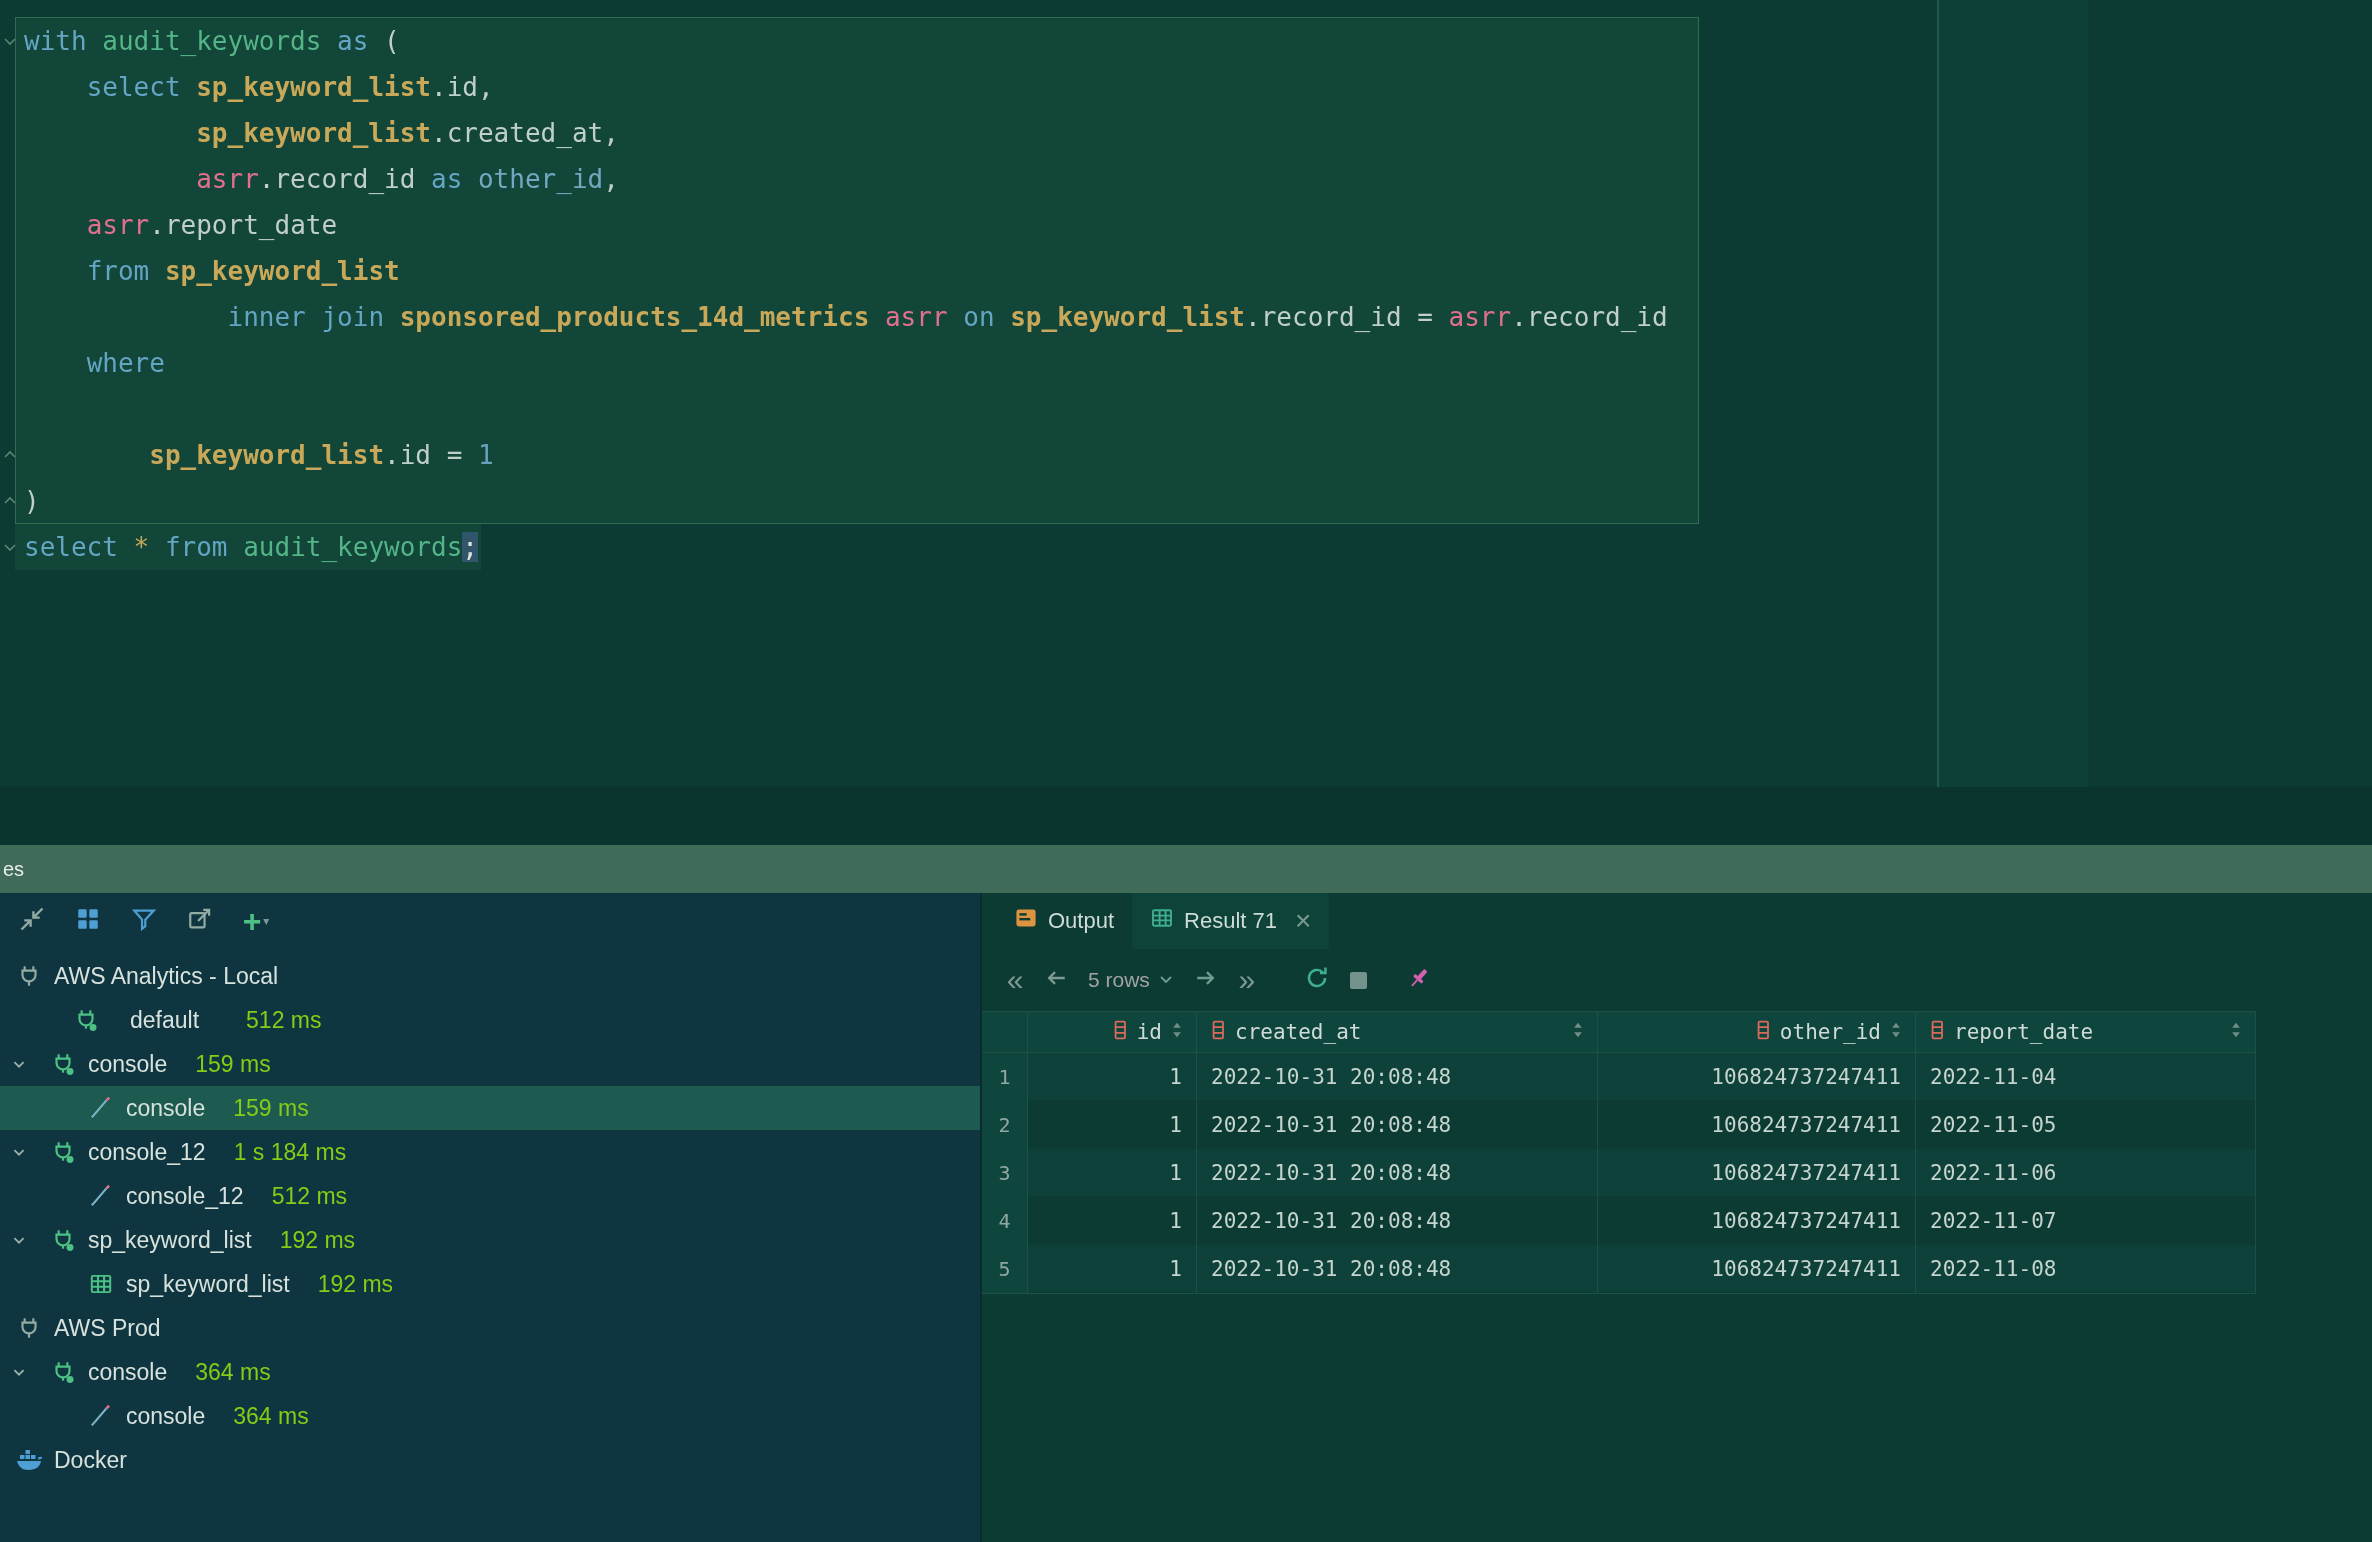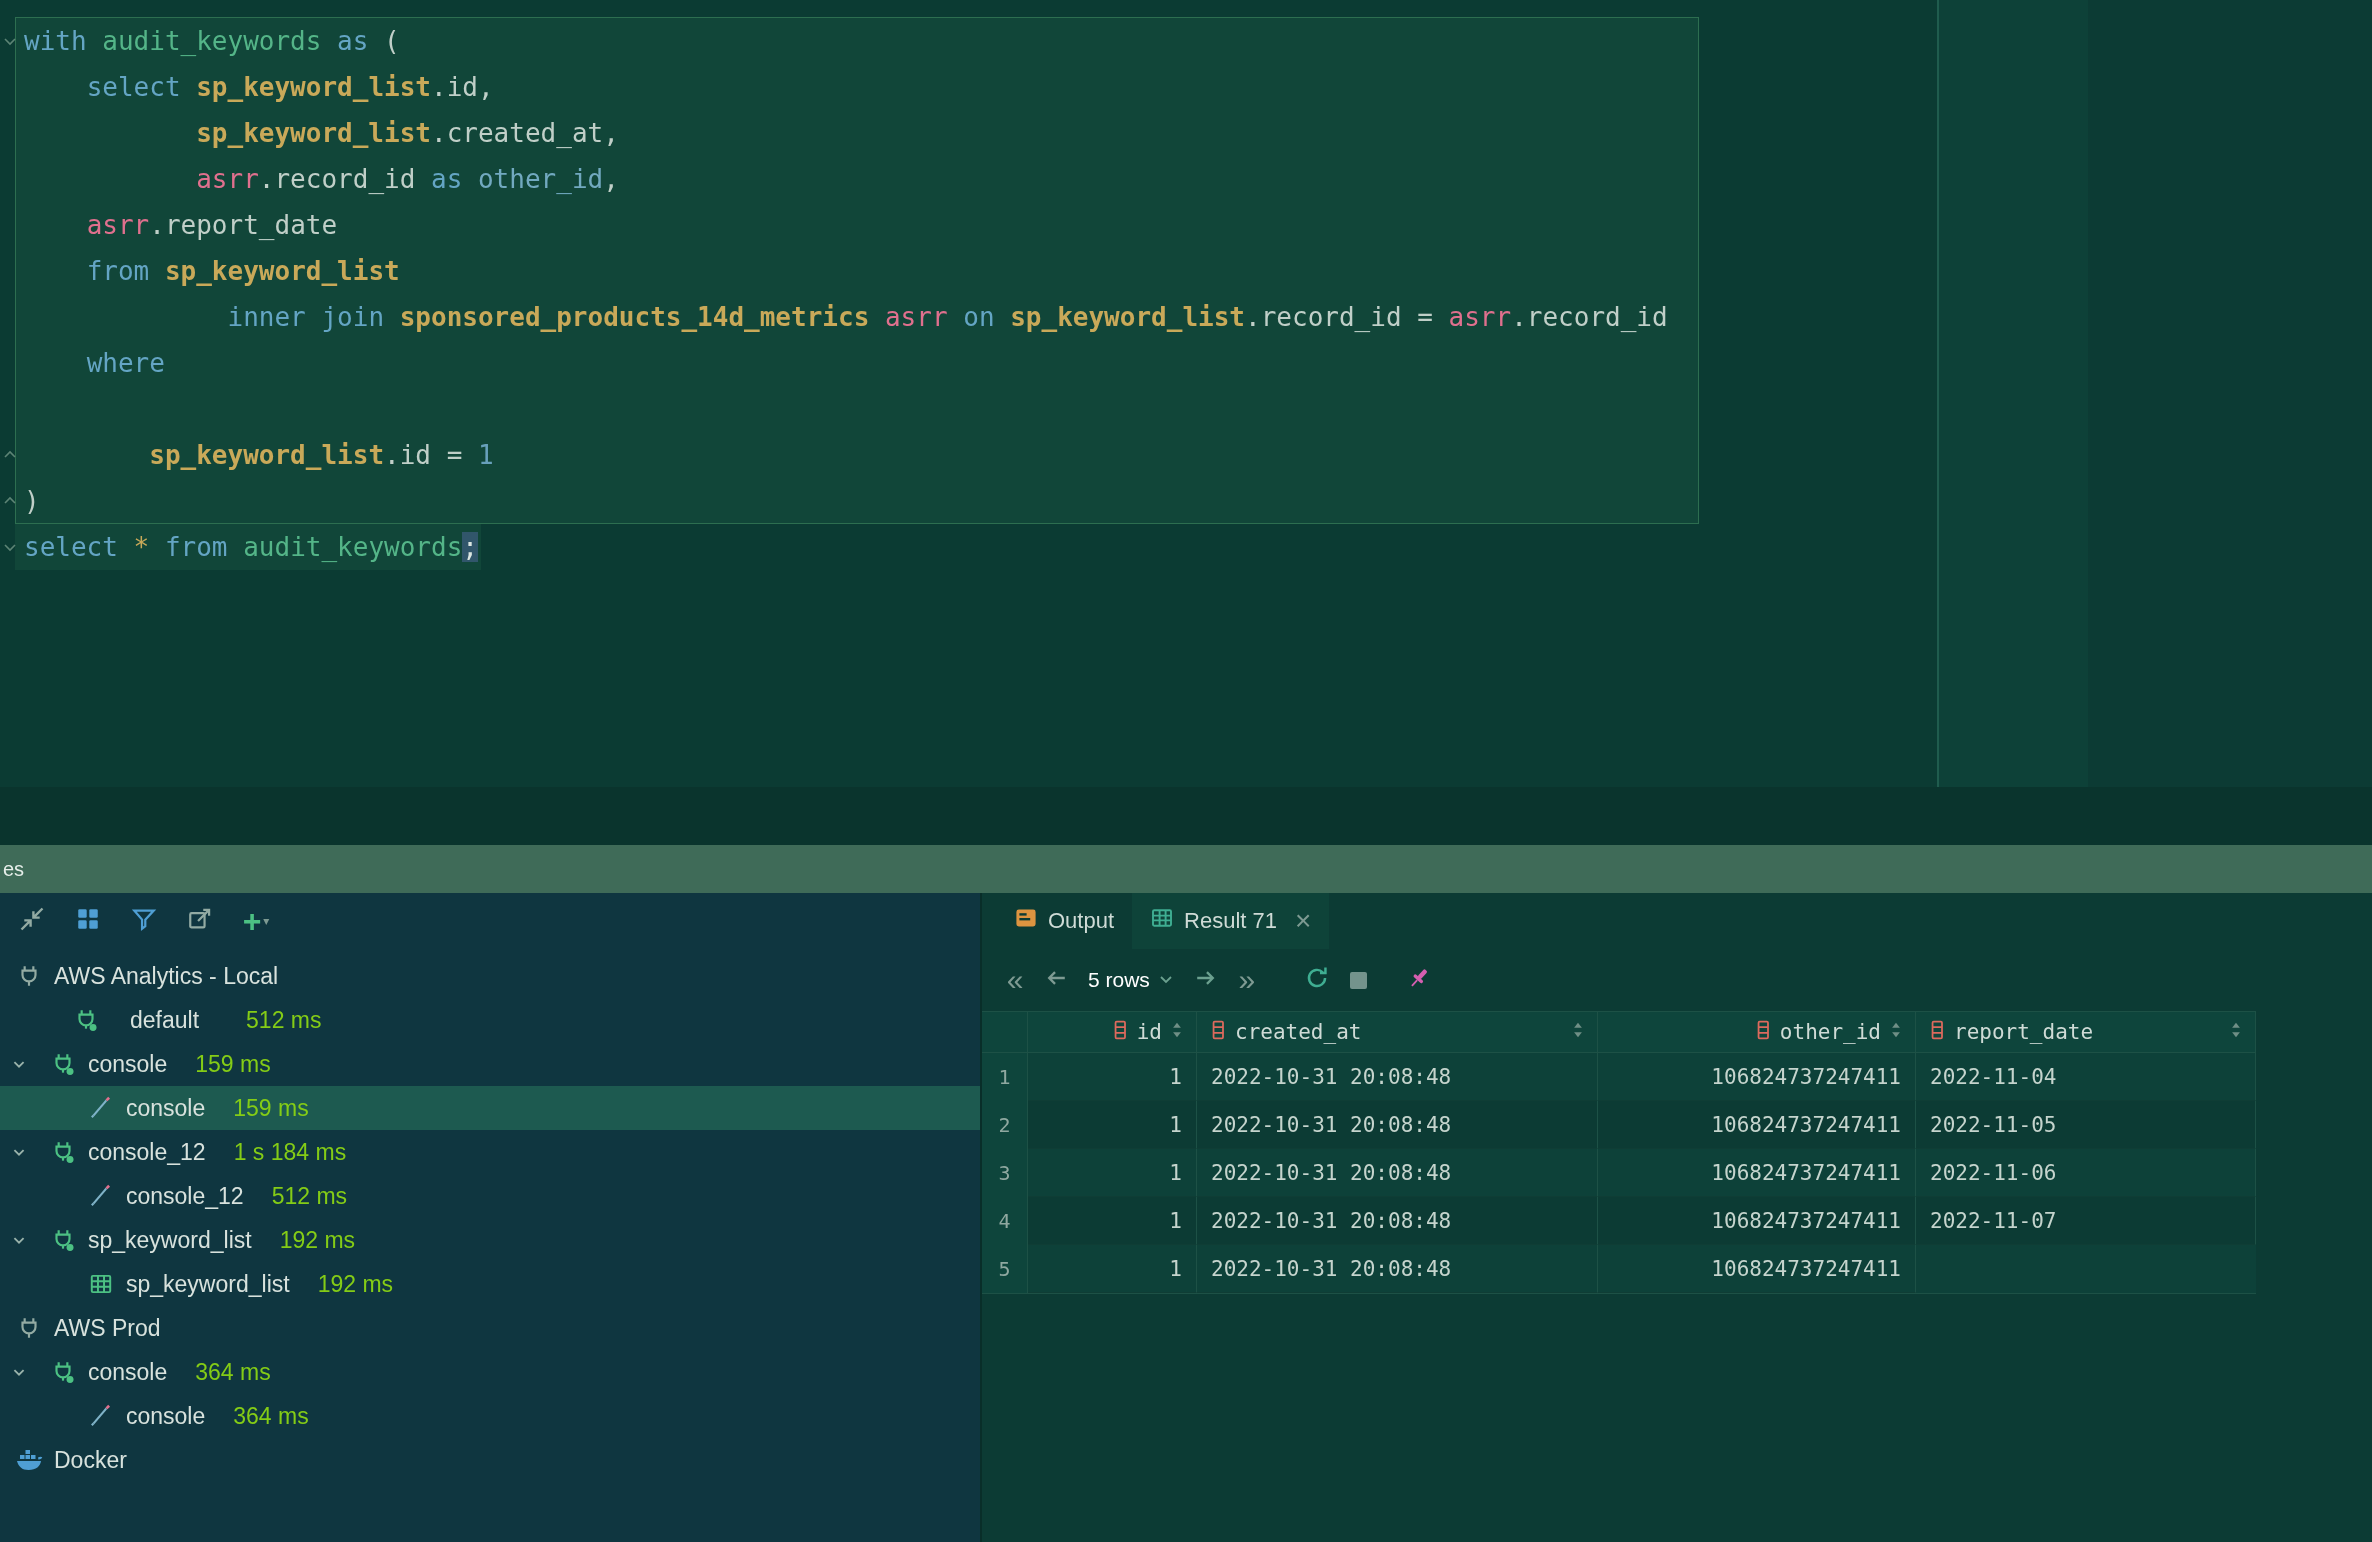--- a/index.html
+++ b/index.html
@@ -47,21 +47,21 @@
 
   
   .results { flex:1; background:#0c3b34; position:relative; border-left:2px solid #092e29; }
   .res-tabs { height:56px; display:flex; align-items:center; padding-left:14px; }
   .tab { display:flex; align-items:center; gap:10px; height:56px; padding:0 18px; font-size:22px; color:#cfdbd6; }
   .tab.active { background:#0e4339; }
   .tab-close { color:#7d9a92; font-size:28px; margin-left:8px; line-height:1; }
   .res-toolbar { height:62px; display:flex; align-items:center; padding-left:12px; color:#7e9a92; }
   .rt-btn { width:42px; height:40px; display:flex; align-items:center; justify-content:center; }
   .guillemet { font-size:30px; color:#7e9a92; }
-  .rows-select { display:flex; align-items:center; gap:8px; color:#ffffff; font-size:21px; padding:0 10px; }
+  .rows-select { display:flex; align-items:center; gap:8px; color:#a3a3a3; font-size:21px; padding:0 10px; }
   .stop-sq { width:17px; height:17px; background:#74938c; border-radius:2px; }
   .gap-lg { margin-left:28px; }
   .gap-md { margin-left:18px; }
 
   
   .grid { position:absolute; left:0; top:118px; }
   .g-header { display:flex; height:42px; background:#0e453c; border-top:1px solid #1d5146; border-bottom:1px solid #1d5146; }
   .g-gutter-h { width:46px; flex:none; border-right:1px solid #1d5146; background:#0e453c; }
   .gh-cell { display:flex; align-items:center; gap:8px; padding:0 12px; border-right:1px solid #1d5146;
              font-family:"DejaVu Sans Mono",monospace; font-size:21px; color:#cfdbd6; }
@@ -471,17 +471,18 @@
             <div class="g-cell align-right" style="width: 169px;">1</div>
             <div class="g-cell align-left" style="width: 401px;">2022-10-31 20:08:48</div>
             <div class="g-cell align-right" style="width: 318px;">106824737247411</div>
             <div class="g-cell align-left" style="width: 340px;">2022-11-07</div>
           </div>
           <div class="g-row">
             <div class="g-gutter">5</div>
             <div class="g-cell align-right" style="width: 169px;">1</div>
             <div class="g-cell align-left" style="width: 401px;">2022-10-31 20:08:48</div>
             <div class="g-cell align-right" style="width: 318px;">106824737247411</div>
+            <div class="g-cell align-left" style="width: 340px;">2022-11-08</div>
           </div>
         </div>
     </div>
   </div>
 </div>
 
 </body></html>

